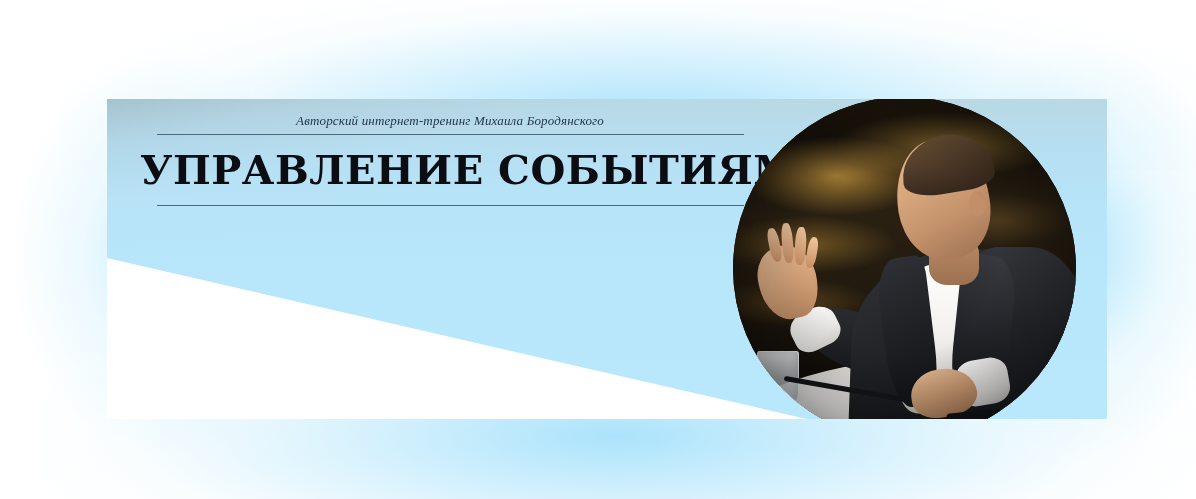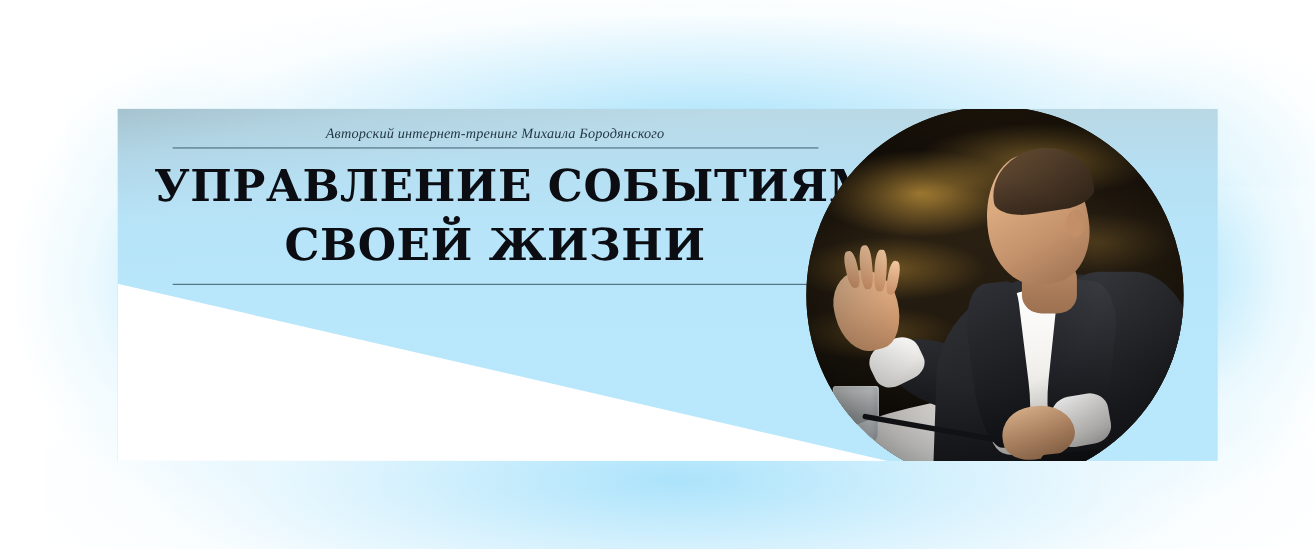--- a/index.html
+++ b/index.html
@@ -386,21 +386,20 @@
     <div class="wedge"></div>
 
     <div class="text-block">
 
       <p class="subtitle">Авторский интернет-тренинг Михаила Бородянского</p>
 
       <div class="rule"></div>
 
       <h1 class="title">
         <span class="line1">УПРАВЛЕНИЕ СОБЫТИЯМИ</span>
-        <span class="line2">СВОЕЙ ЖИЗНИ</span>
       </h1>
 
       <div class="rule rule-bottom"></div>
     </div>
 
     <div class="portrait">
       <div class="portrait-inner">
         <div class="table-top"></div>
         <div class="forearm"></div>
         <div class="suit"></div>

